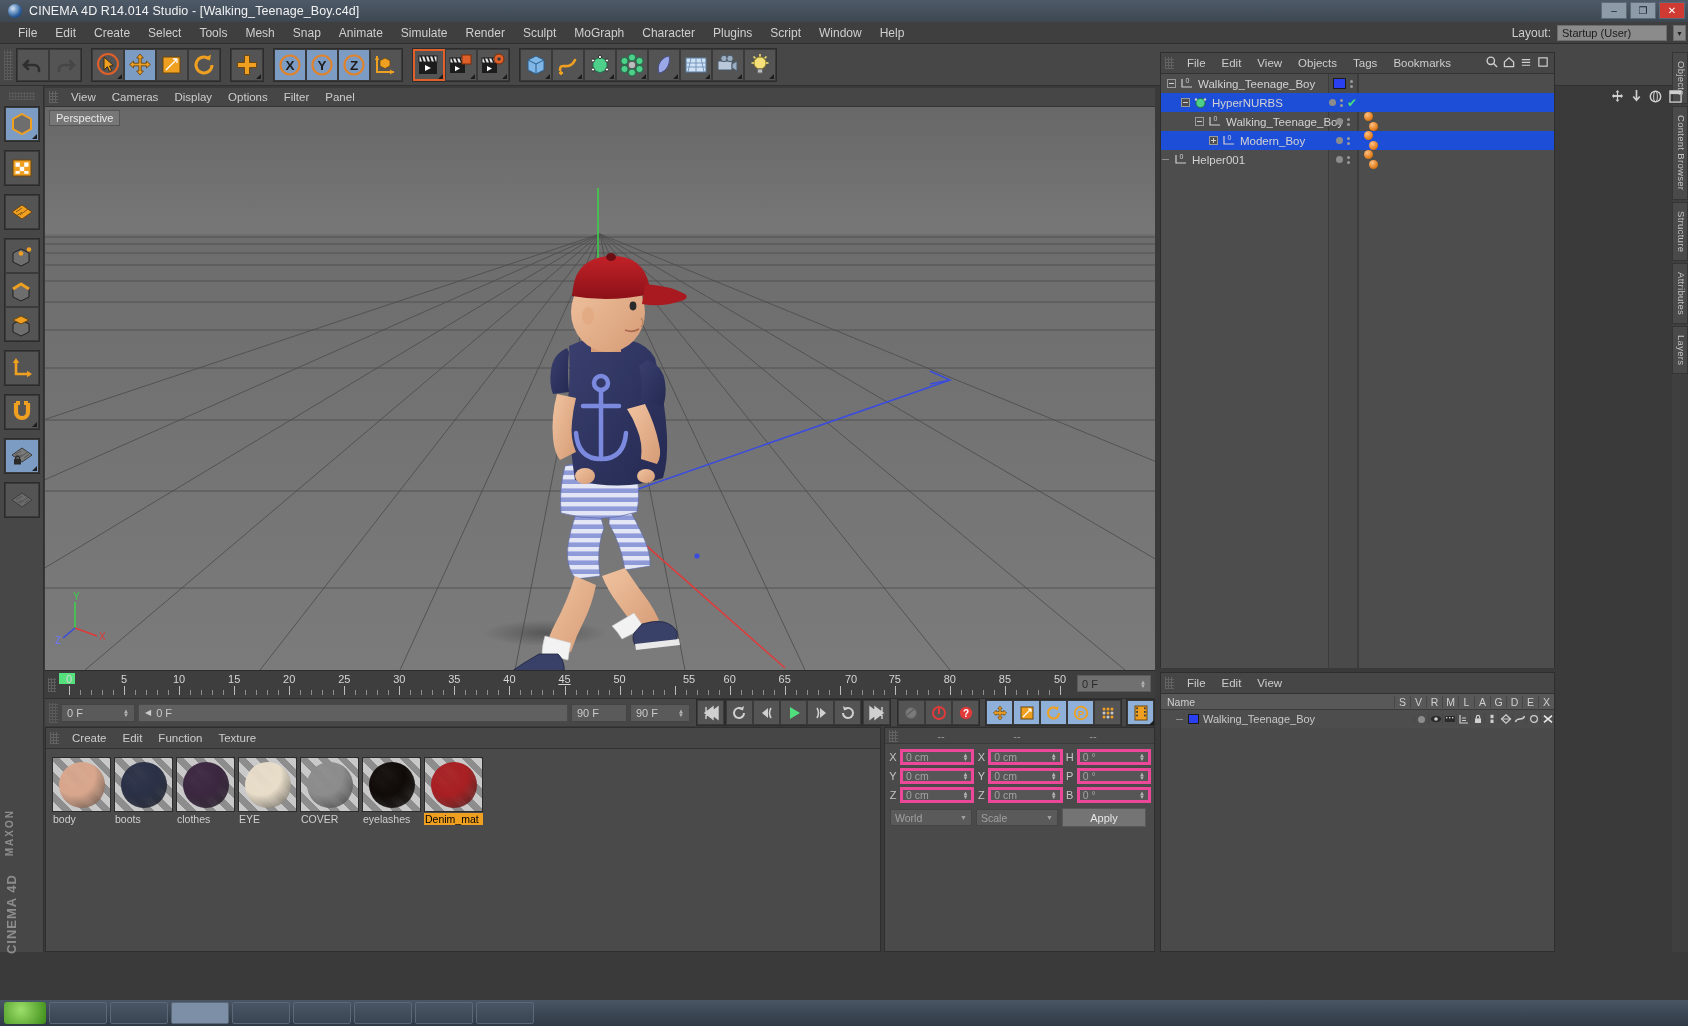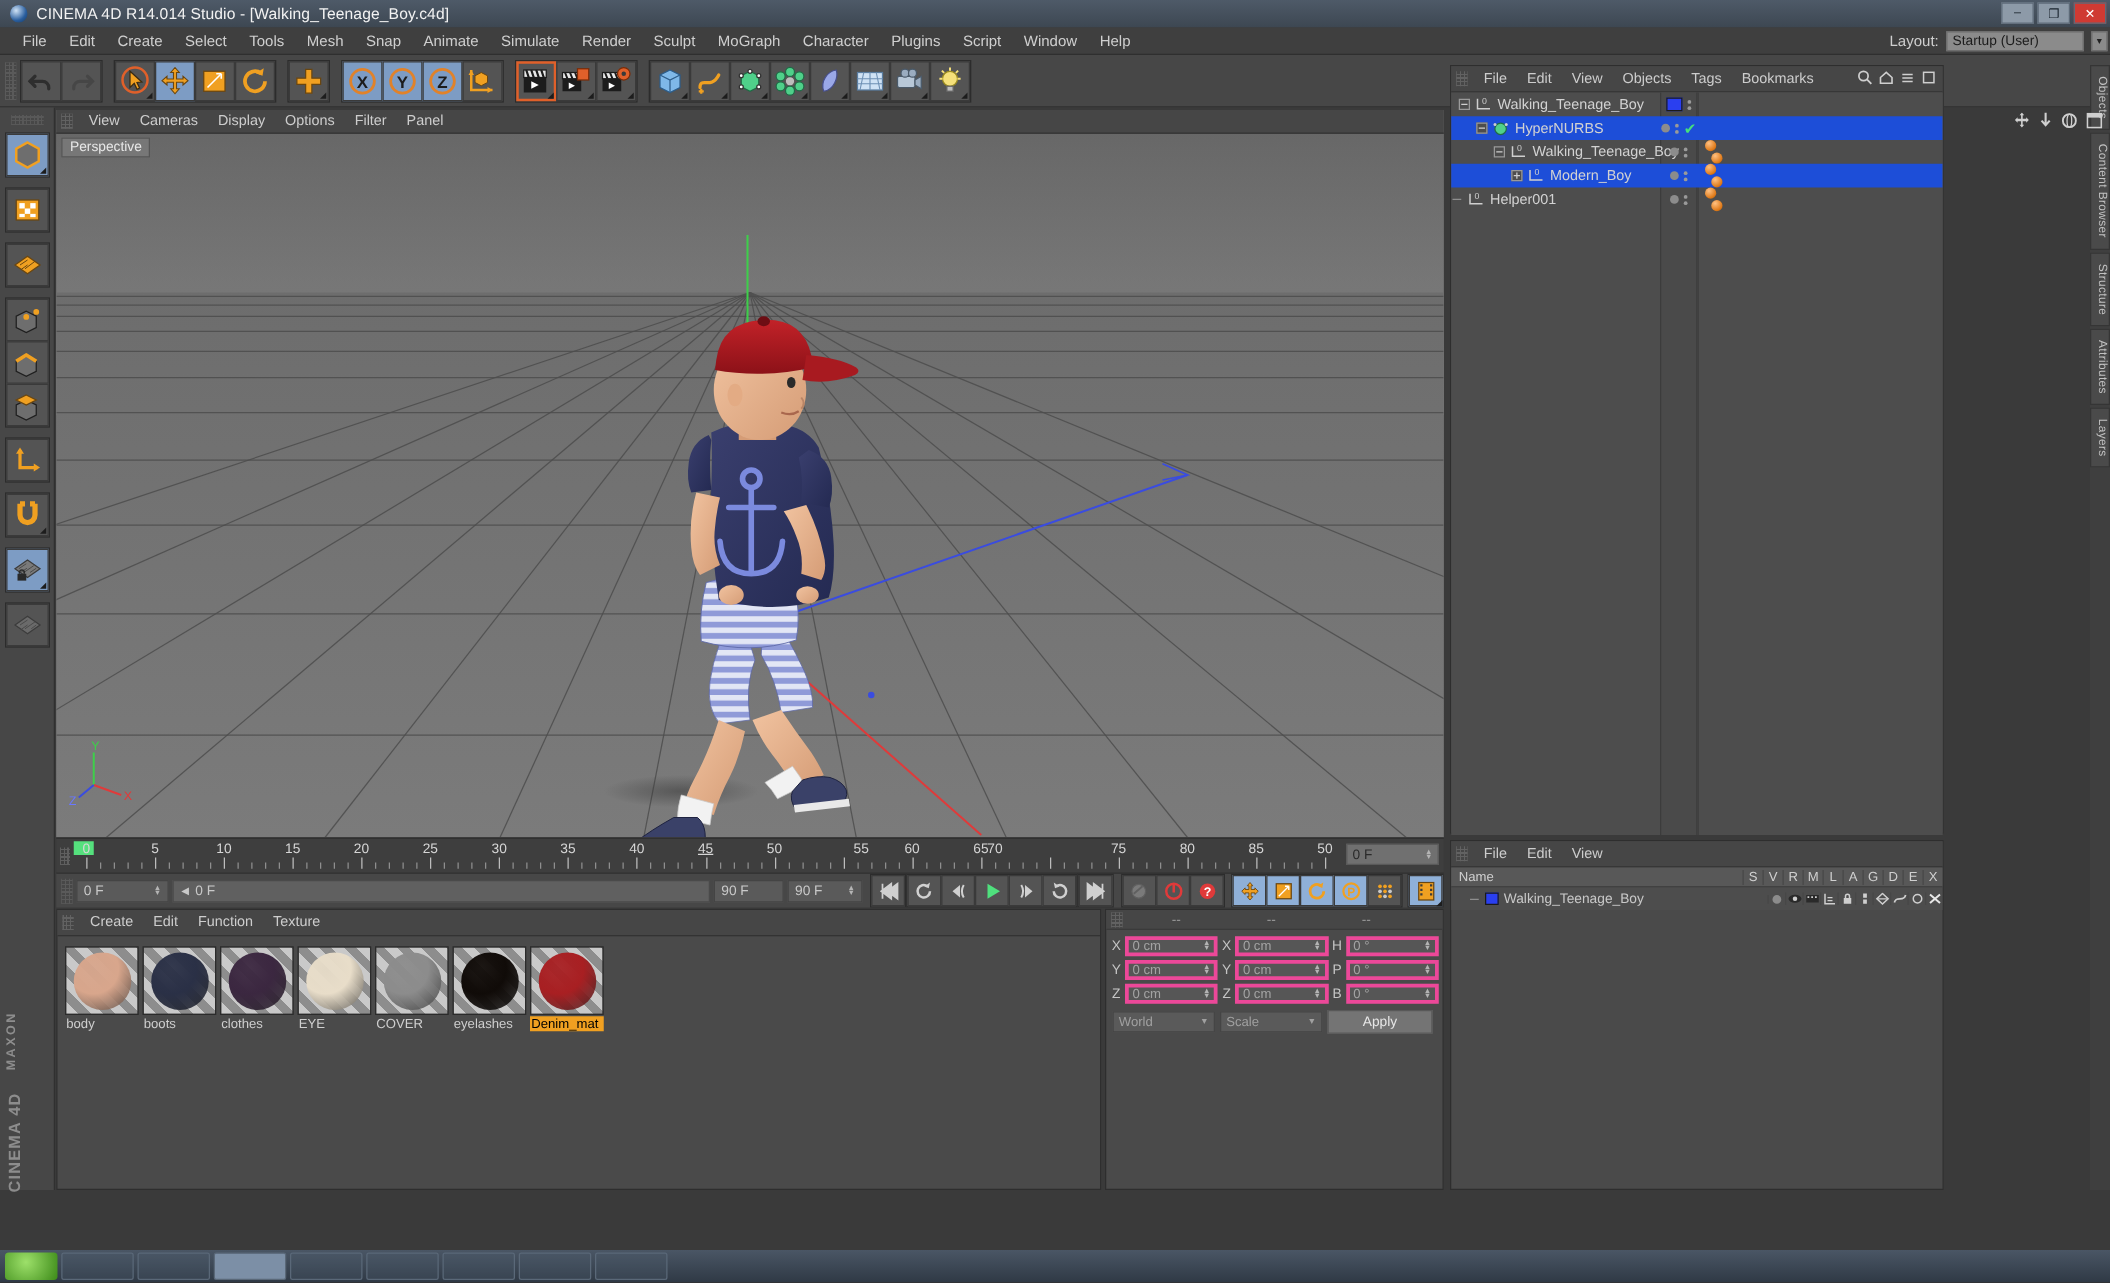--- a/index.html
+++ b/index.html
@@ -1000,21 +1000,21 @@
         <div class="tltick" style="left: 681.678px; height: 5px; background: rgb(142, 142, 142);"></div>
         <div class="tltick" style="left: 692.689px; height: 5px; background: rgb(142, 142, 142);"></div>
         <div class="tltick" style="left: 703.7px; height: 5px; background: rgb(142, 142, 142);"></div>
         <div class="tltick" style="left: 714.711px; height: 5px; background: rgb(142, 142, 142);"></div>
         <div class="tlnum" style="left: 725.722px;">65</div>
         <div class="tltick" style="left: 725.722px; height: 9px;"></div>
         <div class="tltick" style="left: 736.733px; height: 5px; background: rgb(142, 142, 142);"></div>
         <div class="tltick" style="left: 747.744px; height: 5px; background: rgb(142, 142, 142);"></div>
         <div class="tltick" style="left: 758.756px; height: 5px; background: rgb(142, 142, 142);"></div>
         <div class="tltick" style="left: 769.767px; height: 5px; background: rgb(142, 142, 142);"></div>
-        <div class="tlnum" style="left: 737px;">70</div>
+        <div class="tlnum" style="left: 792px;">70</div>
         <div class="tltick" style="left: 780.778px; height: 9px;"></div>
         <div class="tltick" style="left: 791.789px; height: 5px; background: rgb(142, 142, 142);"></div>
         <div class="tltick" style="left: 802.8px; height: 5px; background: rgb(142, 142, 142);"></div>
         <div class="tltick" style="left: 813.811px; height: 5px; background: rgb(142, 142, 142);"></div>
         <div class="tltick" style="left: 824.822px; height: 5px; background: rgb(142, 142, 142);"></div>
         <div class="tlnum" style="left: 835.833px;">75</div>
         <div class="tltick" style="left: 835.833px; height: 9px;"></div>
         <div class="tltick" style="left: 846.844px; height: 5px; background: rgb(142, 142, 142);"></div>
         <div class="tltick" style="left: 857.856px; height: 5px; background: rgb(142, 142, 142);"></div>
         <div class="tltick" style="left: 868.867px; height: 5px; background: rgb(142, 142, 142);"></div>

